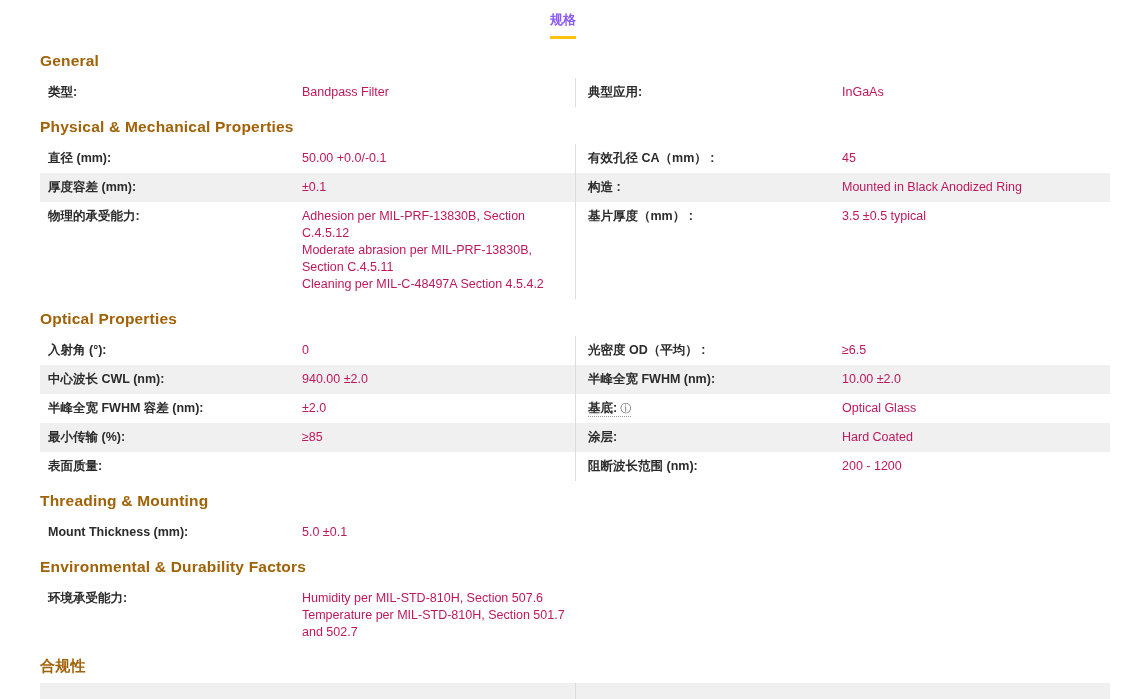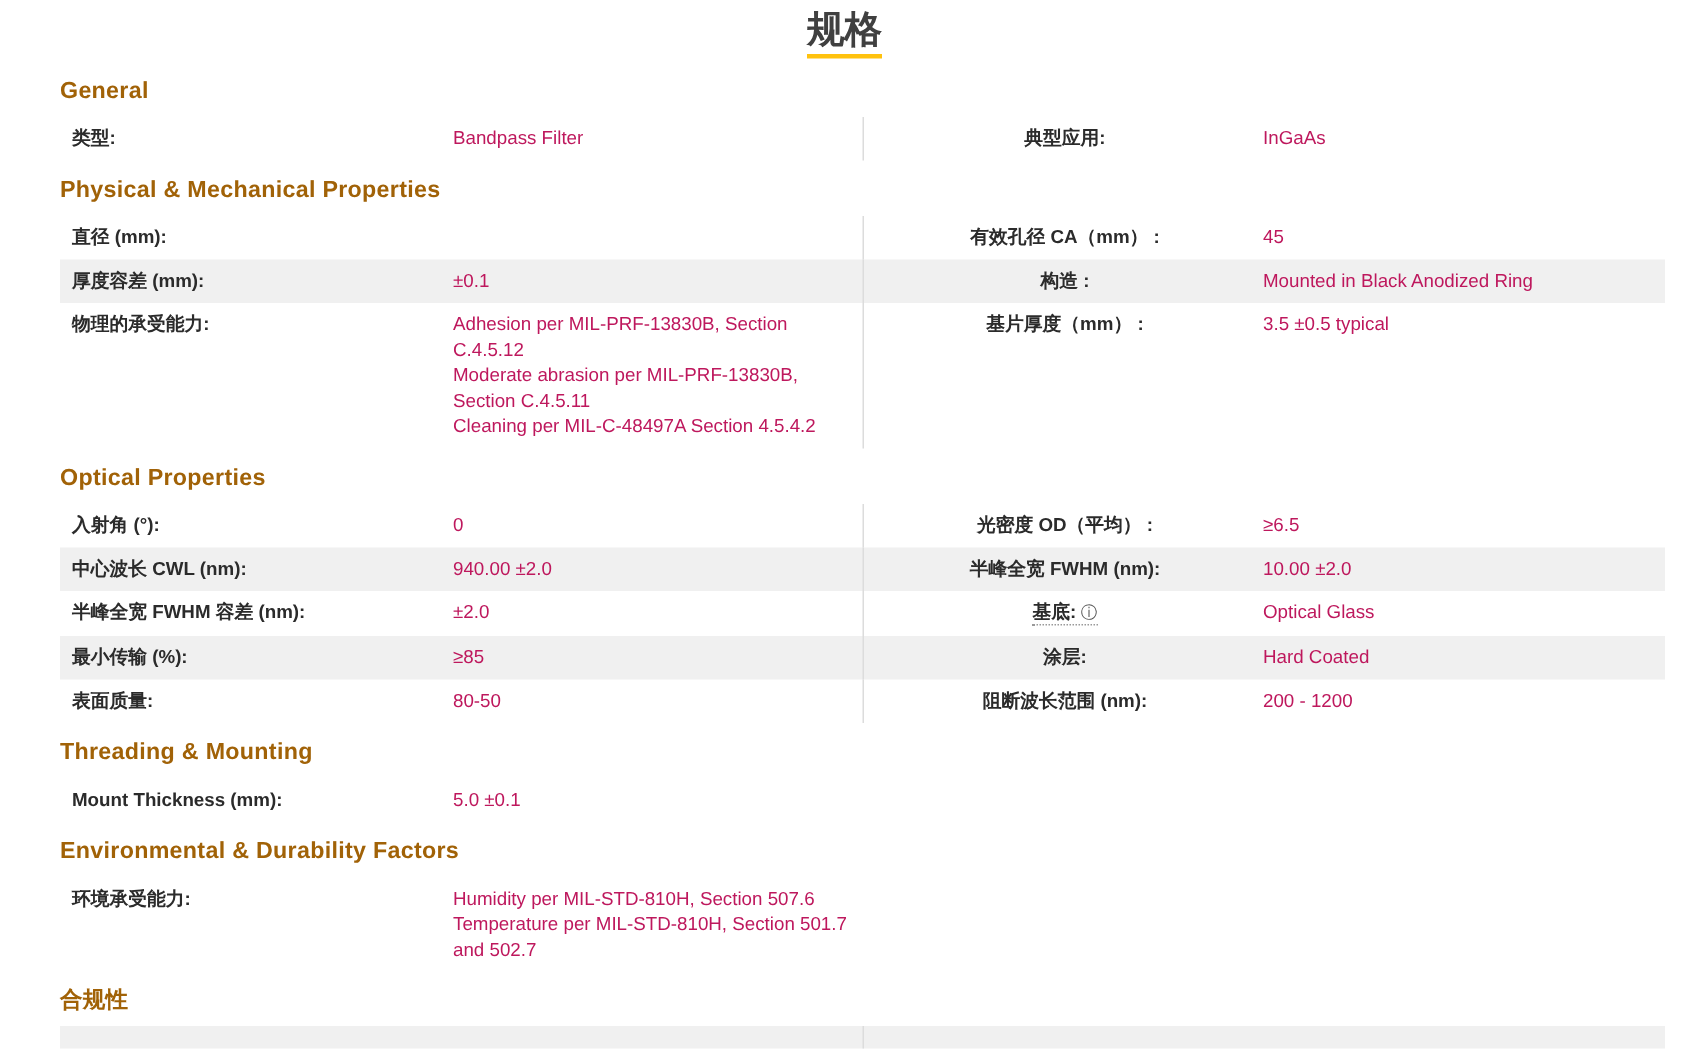--- a/index.html
+++ b/index.html
@@ -11,21 +11,21 @@
   }
   *{box-sizing:border-box;margin:0;padding:0;}
   html,body{background:#fff;}
   body{
     width:1126px;height:699px;overflow:hidden;
     font-family:"Liberation Sans","DejaVu Sans",sans-serif;
     color:var(--text);
   }
   .page-title-wrap{padding-top:9px;text-align:center;}
   .page-title{
-    display:inline-block;font-size:25px;font-weight:bold;color:#404040;
+    display:inline-block;font-size:13px;font-weight:bold;color:#8b5cf6;
     padding-bottom:5px;border-bottom:3px solid var(--accent);
     line-height:22px;
   }
   .content{padding:2px 16px 0 40px;}
   .sec-h{
     font-size:15.5px;font-weight:bold;color:#a16207;
     margin:10px 0 7px 0;line-height:20px;letter-spacing:.2px;
   }
   .sec-h.cjk{font-size:15px;margin-top:9px;}
   .spec-table{width:100%;}
@@ -35,21 +35,21 @@
   }
   .spec-table.std .row:nth-child(even){background:var(--stripe);}
   .spec-table.alt-start .row:nth-child(odd){background:var(--stripe);}
   .cell{
     display:flex;align-items:flex-start;
     padding:6px 8px 6px 8px;line-height:17px;font-size:12.5px;
   }
   .cell.right{border-left:1px solid var(--divider);padding-left:12px;}
   .cell.right.no-divider{border-left:none;}
   .lbl{flex:0 0 254px;font-weight:bold;color:#2b2b2b;padding-right:10px;}
-  .cell.right .lbl{flex:0 0 254px;text-align:center;}
+  .cell.right .lbl{flex:0 0 254px;}
   .val{flex:1;color:#be185d;white-space:pre-line;}
   .tooltip-underline{
     border-bottom:1px dotted #9a9a9a;padding-bottom:1px;
   }
   .info-icon{
     display:inline-block;font-weight:normal;font-size:11px;color:#555;
     margin-left:3px;
   }
 </style>
 </head>
@@ -73,20 +73,21 @@
         <span class="val">InGaAs</span>
       </div>
     </div>
   </div>
 
   <h2 class="sec-h">Physical &amp; Mechanical Properties</h2>
   <div class="spec-table std">
     <div class="row">
       <div class="cell">
         <span class="lbl">直径 (mm):</span>
+        <span class="val">50.00 +0.0/-0.1</span>
       </div>
       <div class="cell right">
         <span class="lbl">有效孔径 CA（mm） :</span>
         <span class="val">45</span>
       </div>
     </div>
     <div class="row">
       <div class="cell">
         <span class="lbl">厚度容差 (mm):</span>
         <span class="val">±0.1</span>
@@ -148,21 +149,20 @@
         <span class="val">≥85</span>
       </div>
       <div class="cell right">
         <span class="lbl">涂层:</span>
         <span class="val">Hard Coated</span>
       </div>
     </div>
     <div class="row">
       <div class="cell">
         <span class="lbl">表面质量:</span>
-        <span class="val">80-50</span>
       </div>
       <div class="cell right">
         <span class="lbl">阻断波长范围 (nm):</span>
         <span class="val">200 - 1200</span>
       </div>
     </div>
   </div>
 
   <h2 class="sec-h">Threading &amp; Mounting</h2>
   <div class="spec-table std">

